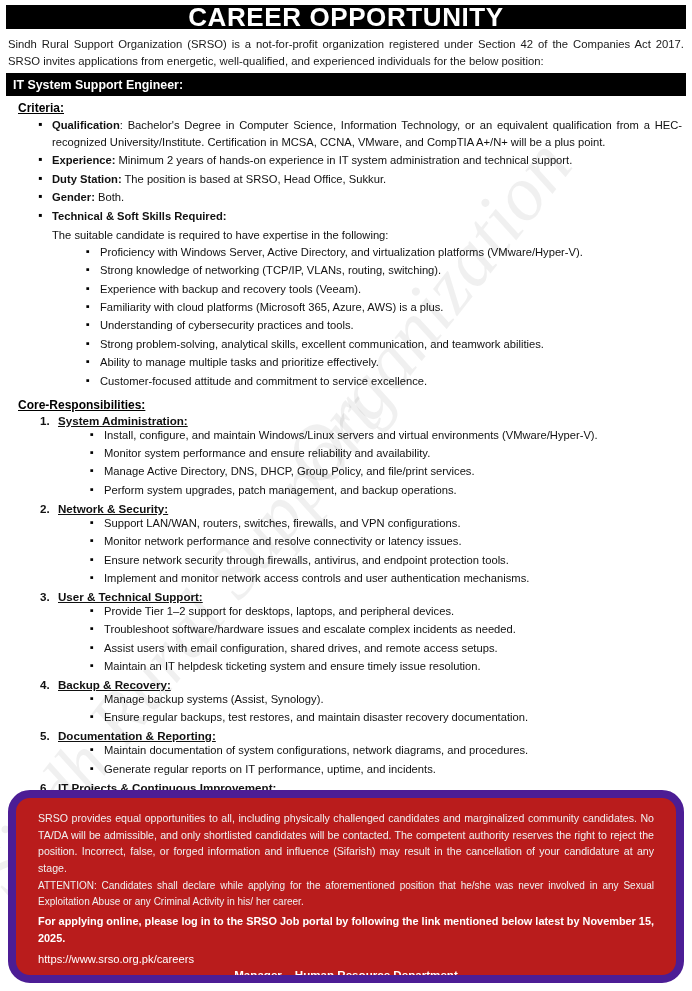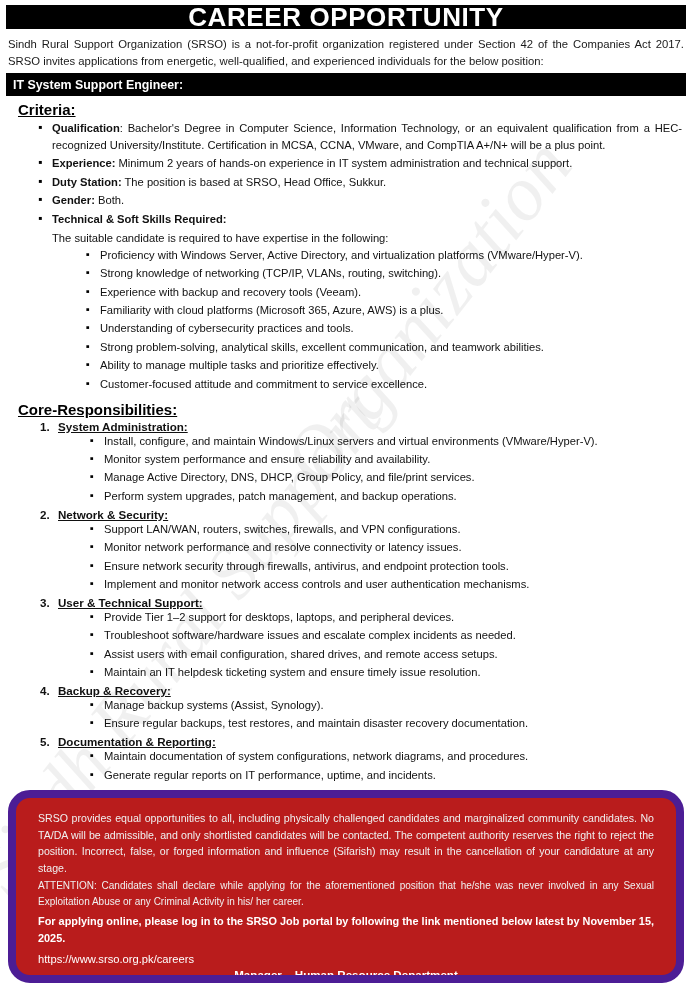--- a/index.html
+++ b/index.html
@@ -98,21 +98,21 @@
     padding: 2px 0 3px 7px;
   }
   .position-band span {
     color: #ffffff;
     font-size: 12.4px;
     font-weight: 700;
   }
 
   
   .section-head {
-    font-size: 15px;
+    font-size: 12px;
     font-weight: 700;
     text-decoration: underline;
     margin: 5px 0 2px 18px;
     color: #000;
   }
   .section-head.core {
     margin-left: 18px;
     margin-top: 8px;
   }
 

